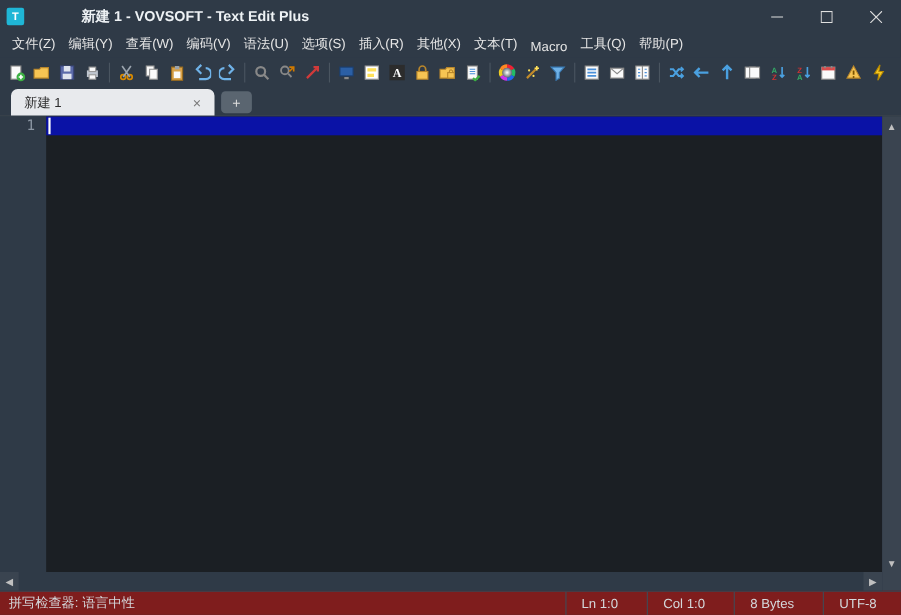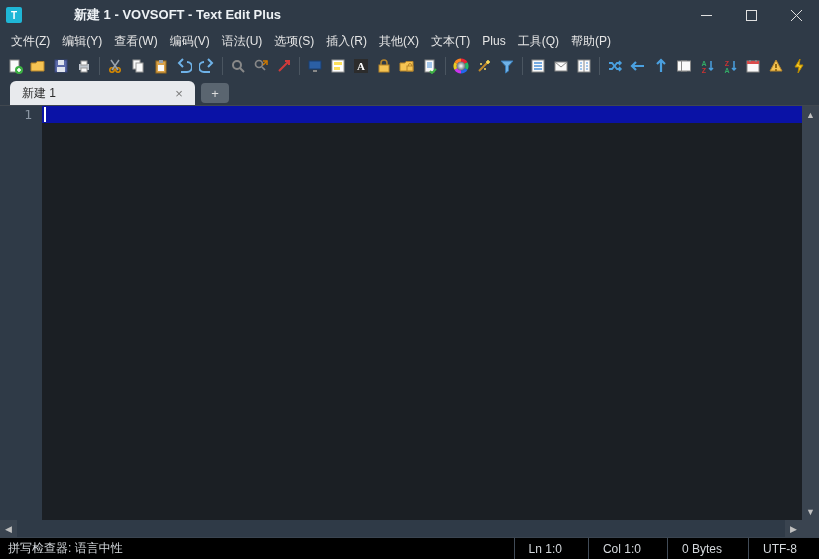--- a/index.html
+++ b/index.html
@@ -36,21 +36,21 @@
 .win-btn {
   width: 45px; height: 30px;
   display: flex; align-items: center; justify-content: center;
   color: #e0e0e0; font-size: 14px; cursor: default;
 }
 .win-btn svg { width: 11px; height: 11px; stroke: #e0e0e0; stroke-width: 1; fill: none; }
 
 .menu-bar {
   height: 22px;
   display: flex;
-  align-items: center;
+  align-items: flex-end;
   padding-left: 5px;
   font-size: 12px;
 }
 .menu-item {
   padding: 3px 6px;
   cursor: default;
   color: #e6e6e6;
 }
 
 .toolbar {
@@ -186,21 +186,21 @@
   display: flex; align-items: center; justify-content: center;
   color: #c0c0c0;
   background: #3a4450;
   font-size: 9px;
 }
 .hscroll .right { margin-left: auto; }
 .corner { width: 17px; height: 17px; background: #3a4450; }
 
 .status-bar {
   height: 22px;
-  background: #000000;
+  background: #7f1d1d;
   border-top: 1px solid #3a4450;
   display: flex;
   align-items: center;
   font-size: 12px;
   padding: 0 8px;
   color: #d4d8dc;
 }
 .sb-left { flex: 0 0 auto; }
 .sb-spacer { flex: 1; }
 .sb-seg {
@@ -241,21 +241,21 @@
 <div class="menu-bar" id="menu-bar">
     <span class="menu-item">文件(Z)</span>
     <span class="menu-item">编辑(Y)</span>
     <span class="menu-item">查看(W)</span>
     <span class="menu-item">编码(V)</span>
     <span class="menu-item">语法(U)</span>
     <span class="menu-item">选项(S)</span>
     <span class="menu-item">插入(R)</span>
     <span class="menu-item">其他(X)</span>
     <span class="menu-item">文本(T)</span>
-    <span class="menu-item">Plus</span>
+    <span class="menu-item">Macro</span>
     <span class="menu-item">工具(Q)</span>
     <span class="menu-item">帮助(P)</span>
   </div>
 
 <div class="toolbar" id="toolbar">
     <div class="tb-btn">
       <svg class="tb-icon" viewBox="0 0 16 16">
         <rect x="3" y="2" width="9" height="12" fill="#fafafa" stroke="#888"></rect>
         <circle cx="12" cy="12" r="4" fill="#3cb043"></circle>
         <path d="M12 10v4M10 12h4" stroke="#fff" stroke-width="1.5"></path>
@@ -513,15 +513,15 @@
     </div>
     <div class="corner"></div>
   </div>
 </div>
 
 <div class="status-bar">
   <span class="sb-left">拼写检查器: 语言中性</span>
   <span class="sb-spacer"></span>
   <span class="sb-seg">Ln 1:0</span>
   <span class="sb-seg">Col 1:0</span>
-  <span class="sb-seg">0 Bytes</span>
+  <span class="sb-seg">8 Bytes</span>
   <span class="sb-seg">UTF-8</span>
 </div>
 
 </body></html>

